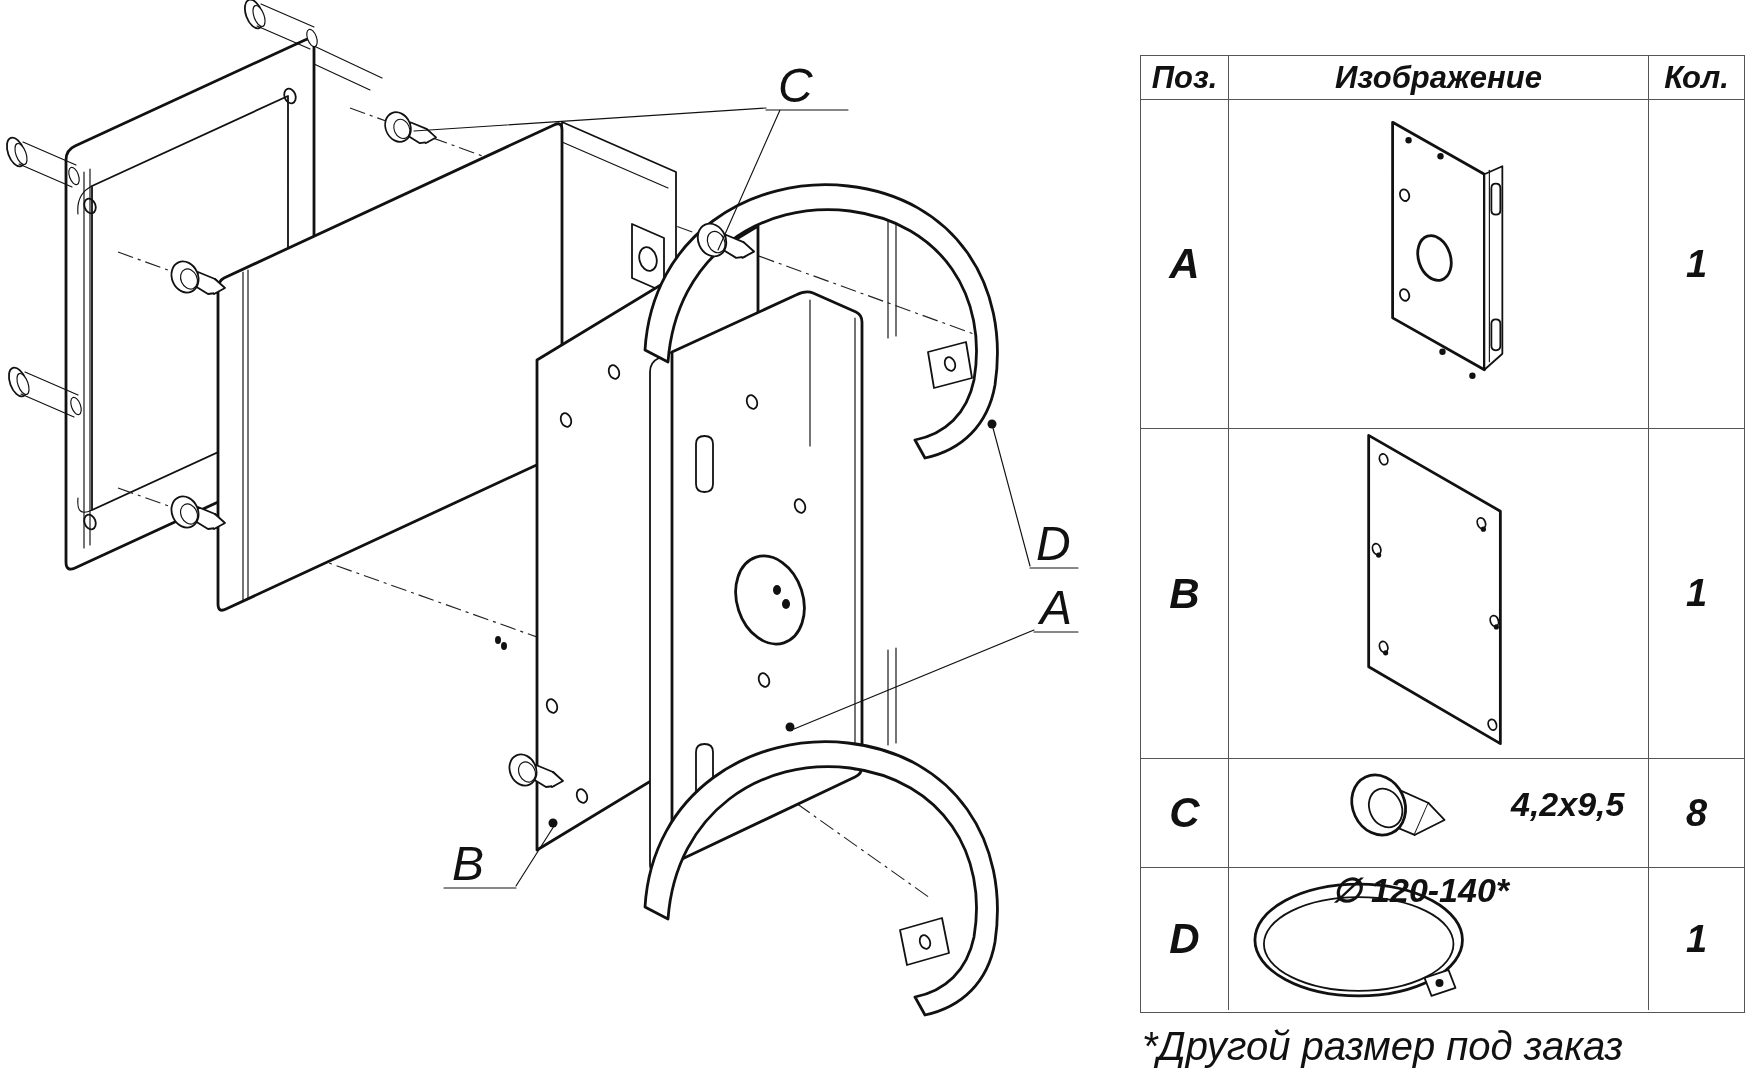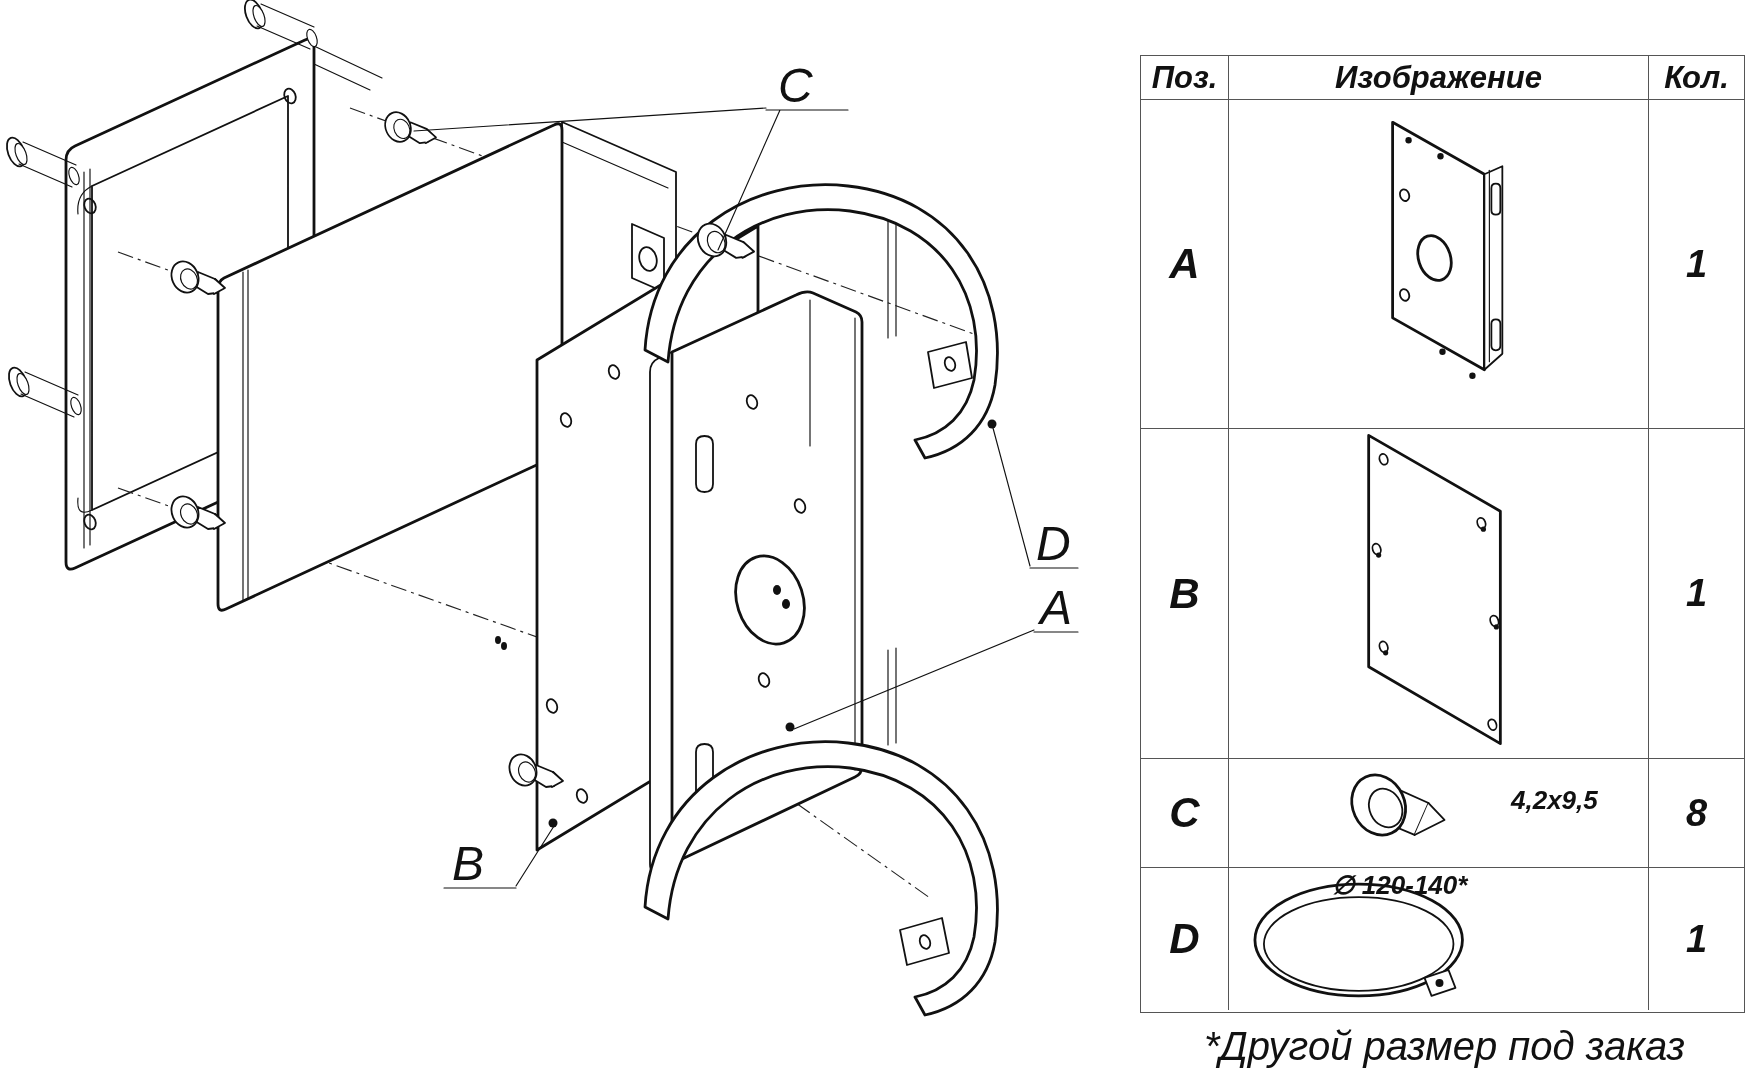--- a/index.html
+++ b/index.html
@@ -14,24 +14,24 @@
   
   #parts-table{position:absolute;left:1140px;top:55px;width:605px;height:958px;
     border:1.8px solid #555;box-sizing:border-box;display:grid;
     grid-template-columns:88px 420px 95px;grid-template-rows:44px 329px 330px 109px 142px;font-weight:bold;}
   .cell{border-right:1.4px solid #555;border-bottom:1.4px solid #555;display:flex;
     align-items:center;justify-content:center;position:relative;box-sizing:border-box;overflow:visible;}
   .cell.lastcol{border-right:none;} .cell.lastrow{border-bottom:none;}
   .hdr{font-style:italic;font-size:31px;}
   .posltr{font-style:italic;font-size:42px;}
   .qty{font-style:italic;font-size:38px;}
-  .sizenote{position:absolute;font-style:italic;font-size:26px;white-space:nowrap;text-align:center;}
+  .sizenote{position:absolute;font-style:italic;font-size:34px;white-space:nowrap;text-align:center;}
   #note-c{left:282px;top:26px;}
   #note-d{left:84px;top:2px;margin-left:19px;}
-  #footnote{position:absolute;left:1142px;top:1024px;width:605px;text-align:center;
+  #footnote{position:absolute;left:1142px;top:1024px;width:605px;
     font-style:italic;font-size:40px;color:#111;}
 </style>
 </head>
 <body>
 
 <div id="stage">
 
   <svg width="1100" height="1080" viewBox="0 0 1100 1080">
     <defs>
       <g id="bolt">

